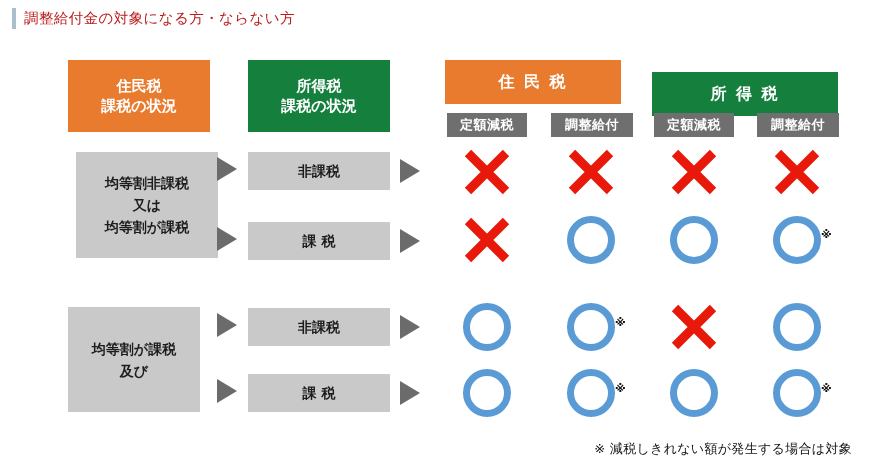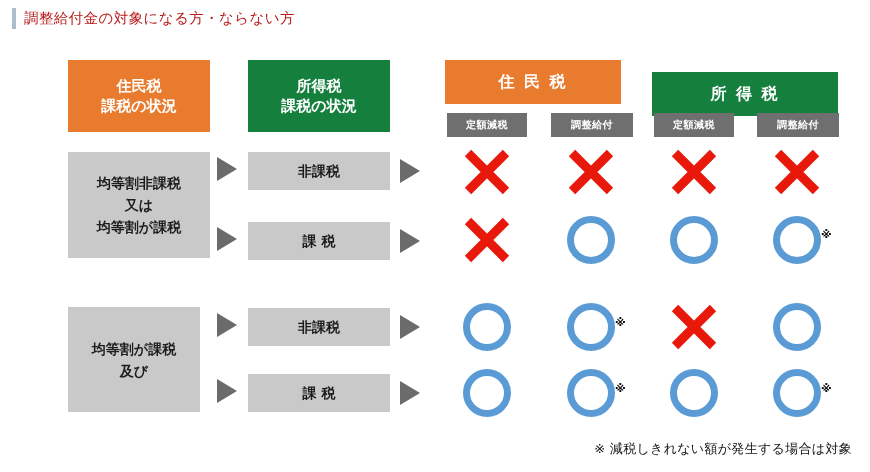--- a/index.html
+++ b/index.html
@@ -52,21 +52,21 @@
     text-align: center;
   }
   .hdr.orange { background: #e87b2e; }
   .hdr.green  { background: #15803d; }
 
   .subhdr {
     position: absolute;
     background: #6f6f6f;
     color: #ffffff;
     font-weight: bold;
-    font-size: 10px;
+    font-size: 13px;
     display: flex;
     align-items: center;
     justify-content: center;
     letter-spacing: 0.5px;
   }
 
   .gbox {
     position: absolute;
     background: #c9c9c9;
     color: #1d1d1d;
@@ -136,21 +136,21 @@
   </div>
 
   <div class="hdr orange" style="left:445px; top:60px; width:176px; height:44px; font-size:16px; letter-spacing:2px;">住 民 税</div>
   <div class="subhdr" style="left:447px; top:113px; width:80px; height:24px;">定額減税</div>
   <div class="subhdr" style="left:551px; top:113px; width:82px; height:24px;">調整給付</div>
 
   <div class="hdr green" style="left:652px; top:60px; width:186px; height:44px; font-size:16px; letter-spacing:2px;margin-top:12px;">所 得 税</div>
   <div class="subhdr" style="left:654px; top:113px; width:80px; height:24px;">定額減税</div>
   <div class="subhdr" style="left:757px; top:113px; width:82px; height:24px;">調整給付</div>
 
-  <div class="gbox" style="left:68px; top:152px; width:142px; height:106px;">
+  <div class="gbox" style="left:76px; top:152px; width:142px; height:106px;">
     <span>均等割非課税</span>
     <span>又は</span>
     <span>均等割が課税</span>
   </div>
 
   <div class="arrow" style="left:217px; top:157px;"></div>
   <div class="gbox" style="left:248px; top:152px; width:142px; height:38px;">非課税</div>
   <div class="arrow" style="left:400px; top:159px;"></div>
 
   <div class="arrow" style="left:217px; top:227px;"></div>

